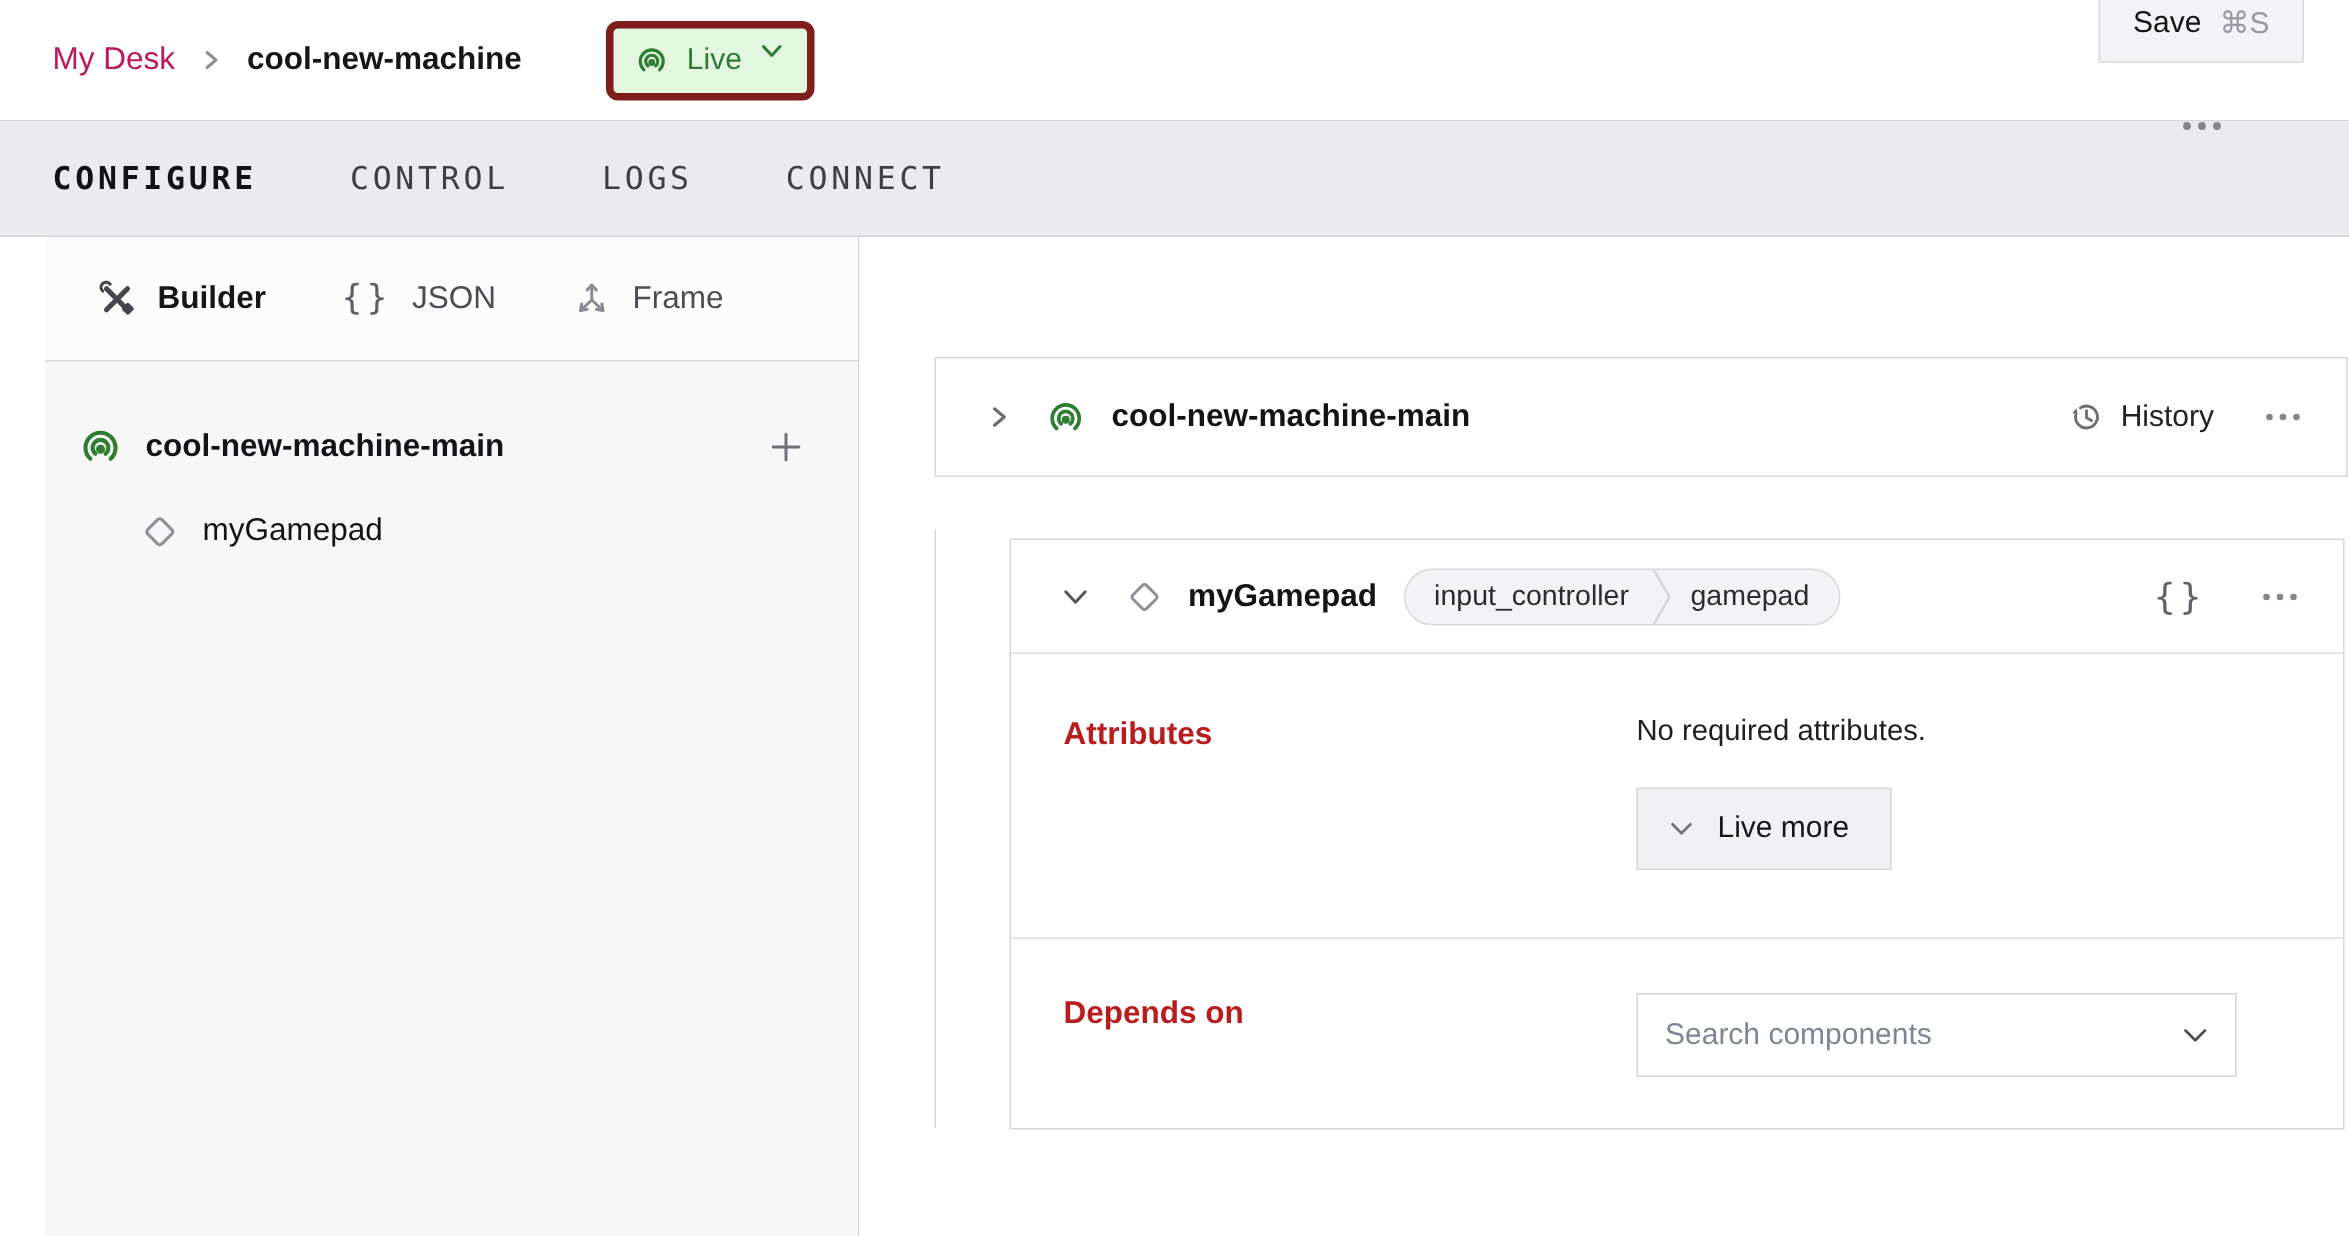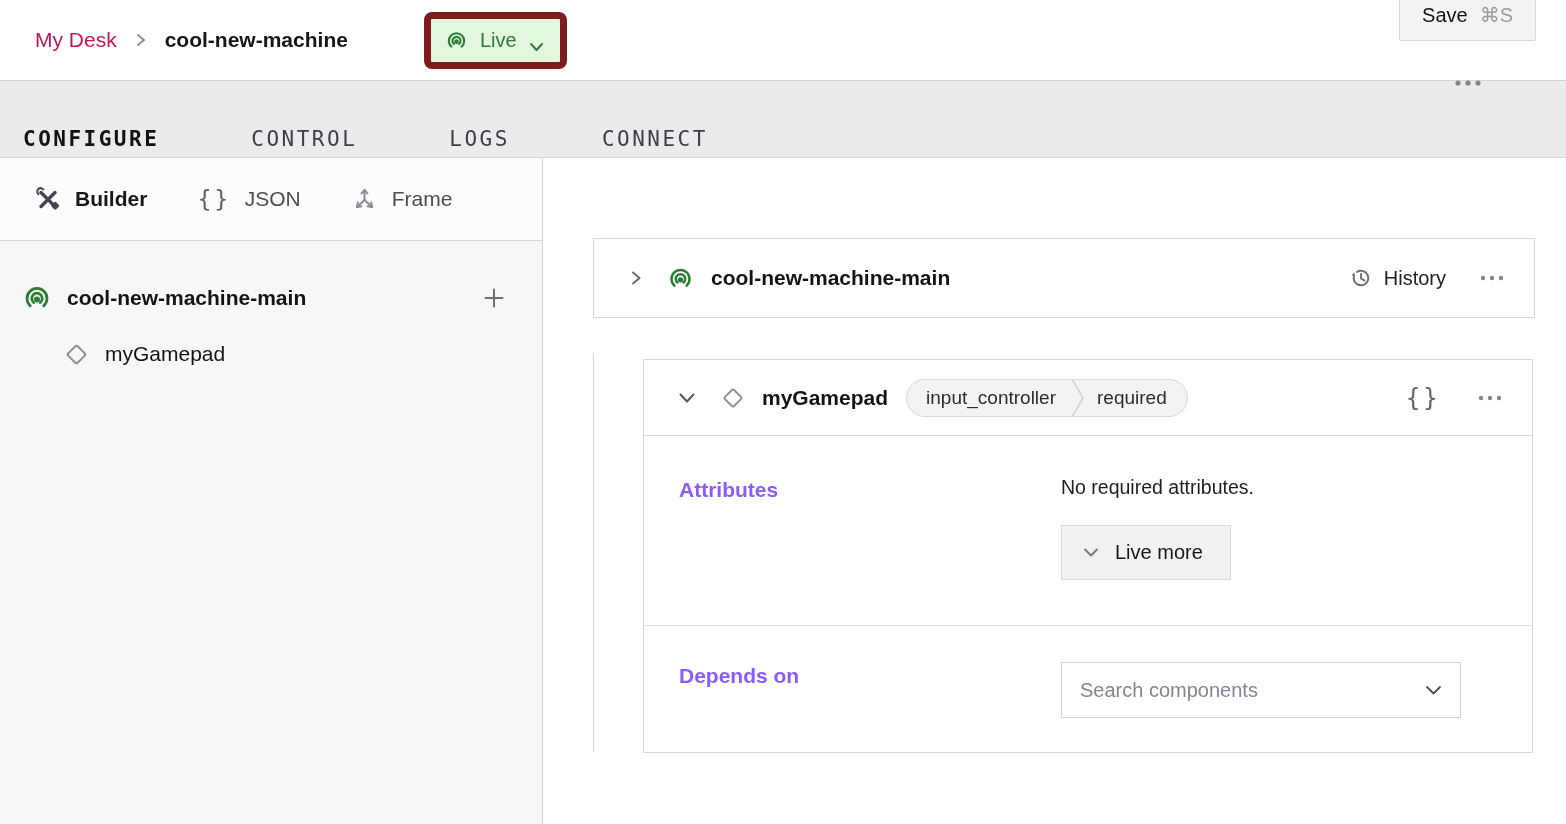--- a/index.html
+++ b/index.html
@@ -18,24 +18,24 @@
     align-items: center;
     padding: 0 30px 0 35px;
     border-bottom: 1px solid #d6d6da;
     background: #ffffff;
   }
   .breadcrumb { display: flex; align-items: center; gap: 17px; font-size: 21px; }
   .breadcrumb .crumb-parent { color: #be185d; }
   .breadcrumb .crumb-sep { color: #8f8f97; display: flex; }
   .breadcrumb .crumb-current { font-weight: 700; color: #161619; }
   .live-badge {
-    margin-left: 76px;
-    display: flex; align-items: flex-end; gap: 12px;
+    margin-left: 56px;
+    display: flex; align-items: flex-start; gap: 12px;
     background: #e2f6e0;
-    border: 7px solid #7f1d1d;
+    border: 5px solid #7f1d1d;
     border-radius: 8px;
     padding: 10px 16px 10px 14px;
     color: #337a38;
     font-size: 20px;
     cursor: pointer;
   }
   .header-right { margin-left: auto; display: flex; align-items: center; gap: 34px; flex-direction: column; }
   .save-button {
     display: flex; align-items: center; gap: 12px;
     background: #f3f3f5;
@@ -49,42 +49,43 @@
   .save-button .save-label { color: #141417; }
   .save-button .save-shortcut { color: #9a9aa3; }
   .icon-btn { background: none; border: none; cursor: pointer; display: flex; align-items: center; padding: 4px; }
 
   
   .tab-bar {
     height: 77px;
     background: #ebebee;
     border-bottom: 1px solid #d4d4d8;
     display: flex;
-    align-items: flex-end;
-    padding-left: 23px;
-    gap: 92px;
+    align-items: center;
+    padding-left: 35px;
+    gap: 62px;
   }
   .tab {
     font-family: "DejaVu Sans Mono", "Liberation Mono", monospace;
     font-size: 21px;
     letter-spacing: 2.5px;
     color: #3e3e46;
     background: none; border: none; cursor: pointer;
     padding: 6px 0;
   }
   .tab.active { font-weight: 700; color: #121215; }
 
   
   .content { display: flex; height: 666px; }
 
   .sidebar {
     width: 543px;
     border-right: 1px solid #d4d4d8;
     display: flex; flex-direction: column;
     background: #f7f7f8;
+    margin-left: 30px;
   }
   .view-switcher {
     height: 83px;
     background: #fcfcfd;
     border-bottom: 1px solid #d8d8db;
     display: flex; align-items: center;
     padding-left: 35px;
     gap: 50px;
     flex: none;
   }
@@ -171,21 +172,21 @@
   .type-chip .chip-model { padding: 0 20px 0 13px; }
   .chip-divider { display: flex; align-items: center; }
 
   .card-section {
     display: grid;
     grid-template-columns: 382px 1fr;
     padding: 40px 26px 32px 35px;
   }
   .card-section.attributes { min-height: 190px; border-bottom: 1px solid #dedee2; }
   .card-section.depends { min-height: 126px; padding-top: 36px; }
-  .section-label { font-size: 21px; font-weight: 700; color: #8b5cf6; padding-top: 2px; }
+  .section-label { font-size: 21px; font-weight: 700; color: #b91c1c; padding-top: 2px; }
   .section-value { }
   .empty-text { font-size: 19.5px; color: #1e1e23; }
   .show-more-button {
     margin-top: 26px;
     display: flex; align-items: center; gap: 16px;
     background: #f1f1f3;
     border: 1px solid #d9d9dc;
     padding: 15px 27px 15px 21px;
     font-size: 20px; color: #17171b;
     cursor: pointer;
@@ -371,21 +372,21 @@
         </span>
         <span class="card-title">myGamepad</span>
 
         <div class="type-chip">
           <span class="chip-seg chip-type">input_controller</span>
           <span class="chip-divider">
             <svg width="13" height="38" viewBox="0 0 13 38">
                 <polyline points="1,0 12,19 1,38" fill="none" stroke="#d4d4d8" stroke-width="1.6"></polyline>
               </svg>
           </span>
-          <span class="chip-seg chip-model">required</span>
+          <span class="chip-seg chip-model">gamepad</span>
         </div>
 
         <div class="card-right">
           <button class="icon-btn">
             <span class="braces-glyph" style="font-size:24px;color:#62626b">{}</span>
           </button>
           <button class="icon-btn">
             <svg width="24" height="6" viewBox="0 0 24 6">
               <circle cx="3" cy="3" r="2.2" fill="#84848c"></circle>
                 <circle cx="12" cy="3" r="2.2" fill="#84848c"></circle>

